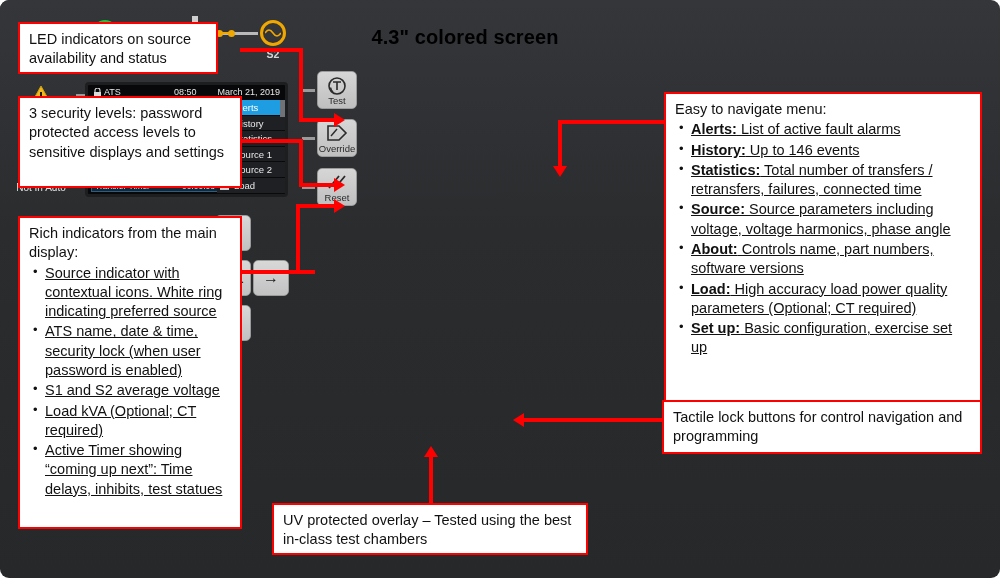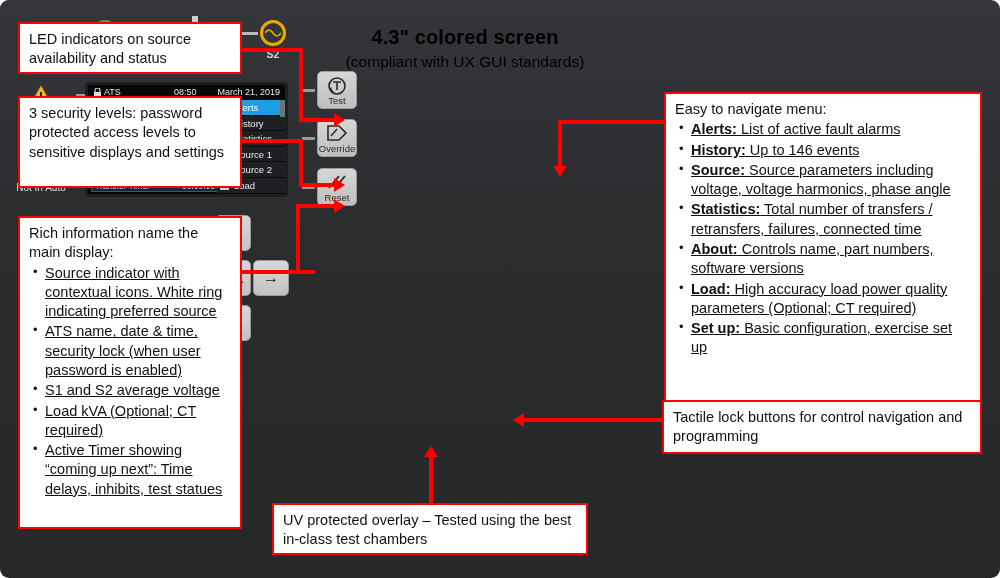--- a/index.html
+++ b/index.html
@@ -115,21 +115,20 @@
     box-sizing:border-box;display:flex;align-items:center;justify-content:center;
     color:#1d1d1d;font-size:16px;font-weight:bold;}
   #logo{left:28px;top:412px;color:#d9d9d9;font-size:17.5px;font-weight:bold;letter-spacing:-.2px;}
   #logo sup{font-size:8px;vertical-align:super;}
 </style>
 </head>
 <body>
 
 <div id="title" class="abs">
   <div class="t1">4.3" colored screen</div>
-  <div class="t2">(compliant with UX GUI standards)</div>
 </div>
 
 <div class="rline" style="left:240px;top:48px;width:63px;height:4px;"></div>
 <div class="rline" style="left:299px;top:48px;width:4px;height:74px;"></div>
 <div class="rline" style="left:299px;top:118px;width:35px;height:4px;"></div>
 <div class="rarrow arrow-right" style="left:334px;top:113px;"></div>
 
 <div class="rline" style="left:240px;top:139px;width:63px;height:4px;"></div>
 <div class="rline" style="left:299px;top:139px;width:4px;height:48px;"></div>
 <div class="rline" style="left:299px;top:183px;width:35px;height:4px;"></div>
@@ -143,46 +142,46 @@
 <div class="rline" style="left:558px;top:120px;width:106px;height:4px;"></div>
 <div class="rline" style="left:558px;top:120px;width:4px;height:50px;"></div>
 <div class="rarrow arrow-down" style="left:553px;top:166px;"></div>
 
 <div class="rline" style="left:524px;top:418px;width:138px;height:4px;"></div>
 <div class="rarrow arrow-left" style="left:513px;top:413px;"></div>
 
 <div class="rline" style="left:429px;top:455px;width:4px;height:50px;"></div>
 <div class="rarrow arrow-up" style="left:424px;top:446px;"></div>
 
-<div class="callout" id="c-led" style="left:18px;top:22px;width:224px;height:52px;">
+<div class="callout" id="c-led" style="left:18px;top:22px;width:200px;height:52px;">
   <span class="hdr">LED indicators on source availability and status</span>
 </div>
 
 <div class="callout" id="c-sec" style="left:18px;top:96px;width:224px;height:92px;">
   <span class="hdr">3 security levels: password protected access levels to sensitive displays and settings</span>
 </div>
 
 <div class="callout" id="c-rich" style="left:18px;top:216px;width:224px;height:313px;">
-  <span class="hdr">Rich information name the main display:</span>
+  <span class="hdr">Rich indicators from the main display:</span>
   <ul>
     <li>Source indicator with contextual icons. White ring indicating preferred source</li>
     <li>ATS name, date &amp; time, security lock (when user password is enabled)</li>
     <li>S1 and S2 average voltage</li>
     <li>Load kVA (Optional; CT required)</li>
     <li>Active Timer showing “coming up next”: Time delays, inhibits, test statues</li>
   </ul>
 </div>
 
 <div class="callout" id="c-menu" style="left:664px;top:92px;width:318px;height:320px;">
   <span class="hdr">Easy to navigate menu:</span>
   <ul>
     <li><b>Alerts:</b><span> List of active fault alarms</span></li>
     <li><b>History:</b><span> Up to 146 events</span></li>
+    <li><b>Statistics:</b><span> Total number of transfers / retransfers, failures, connected time</span></li>
     <li><b>Source:</b><span> Source parameters including voltage, voltage harmonics, phase angle</span></li>
-    <li><b>Statistics:</b><span> Total number of transfers / retransfers, failures, connected time</span></li>
     <li><b>About:</b><span> Controls name, part numbers, software versions</span></li>
     <li><b>Load:</b><span> High accuracy load power quality parameters (Optional; CT required)</span></li>
     <li><b>Set up:</b><span> Basic configuration, exercise set up</span></li>
   </ul>
 </div>
 
 <div class="callout" id="c-tactile" style="left:662px;top:400px;width:320px;height:54px;">
   <span class="hdr">Tactile lock buttons for control navigation and programming</span>
 </div>
 

